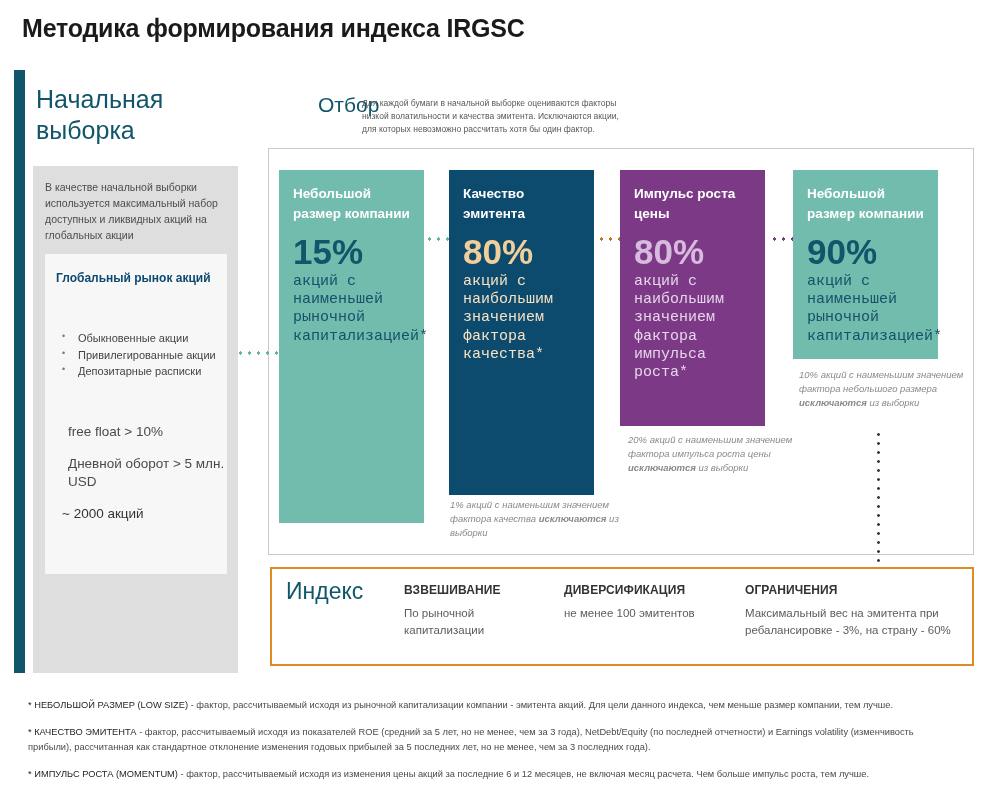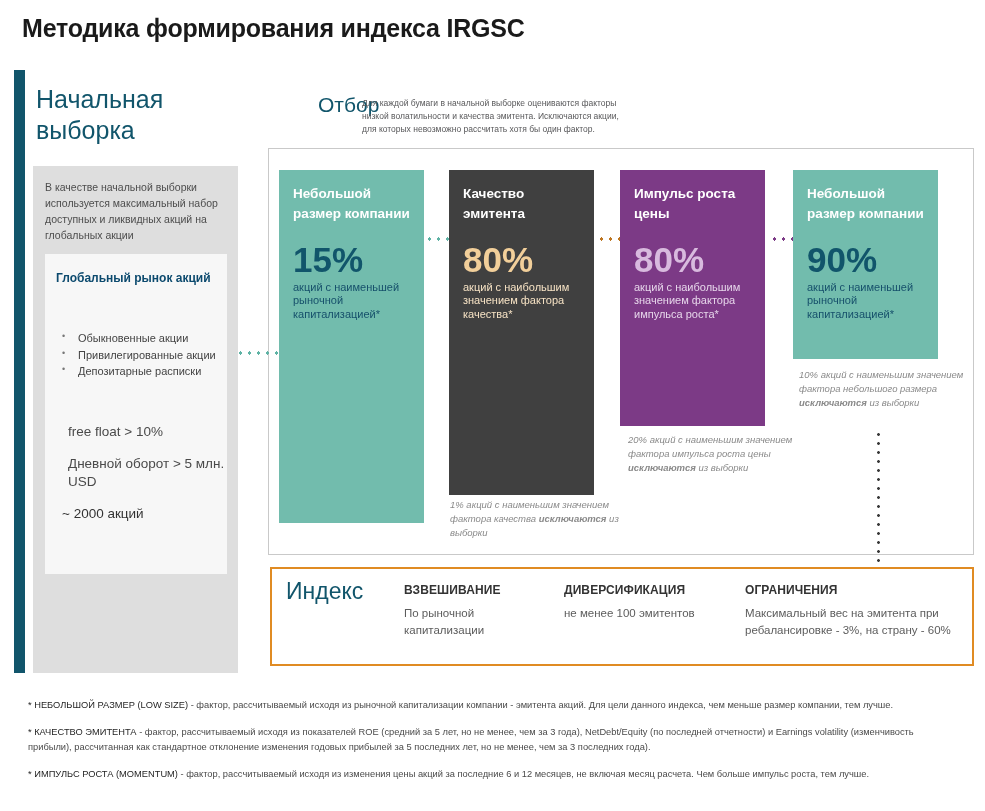--- a/index.html
+++ b/index.html
@@ -84,29 +84,29 @@
   }
 
   .col {
     position: absolute; top: 170px; width: 145px;
     padding: 14px 12px 0 14px;
   }
   .col .c-title {
     font-size: 13.5px; font-weight: bold; line-height: 1.45; color: #ffffff;
   }
   .col .c-pct {
-    font-size: 35px; font-weight: bold; line-height: 1.05; margin-top: 19px;
-  }
-  .col .c-sub { font-size: 11px; line-height: 1.22; margin-top: 2px; }
+    font-size: 35px; font-weight: bold; line-height: 1.05; margin-top: 11px;
+  }
+  .col .c-sub { font-size: 15px; line-height: 1.22; margin-top: 2px; font-family: Liberation Mono, monospace; }
 
   #col1 { left: 279px; height: 353px; background: #72bcad; }
   #col1 .c-pct { color: #11556b; }
   #col1 .c-sub { color: #16506b; }
 
-  #col2 { left: 449px; height: 325px; background: #404040; }
+  #col2 { left: 449px; height: 325px; background: #0c4a6e; }
   #col2 .c-pct { color: #f2cf9a; }
   #col2 .c-sub { color: #f6e2c4; }
 
   #col3 { left: 620px; height: 256px; background: #7c3a86; }
   #col3 .c-pct { color: #d8bade; }
   #col3 .c-sub { color: #e6d5ea; }
 
   #col4 { left: 793px; height: 189px; background: #72bcad; }
   #col4 .c-pct { color: #11556b; }
   #col4 .c-sub { color: #16506b; }

